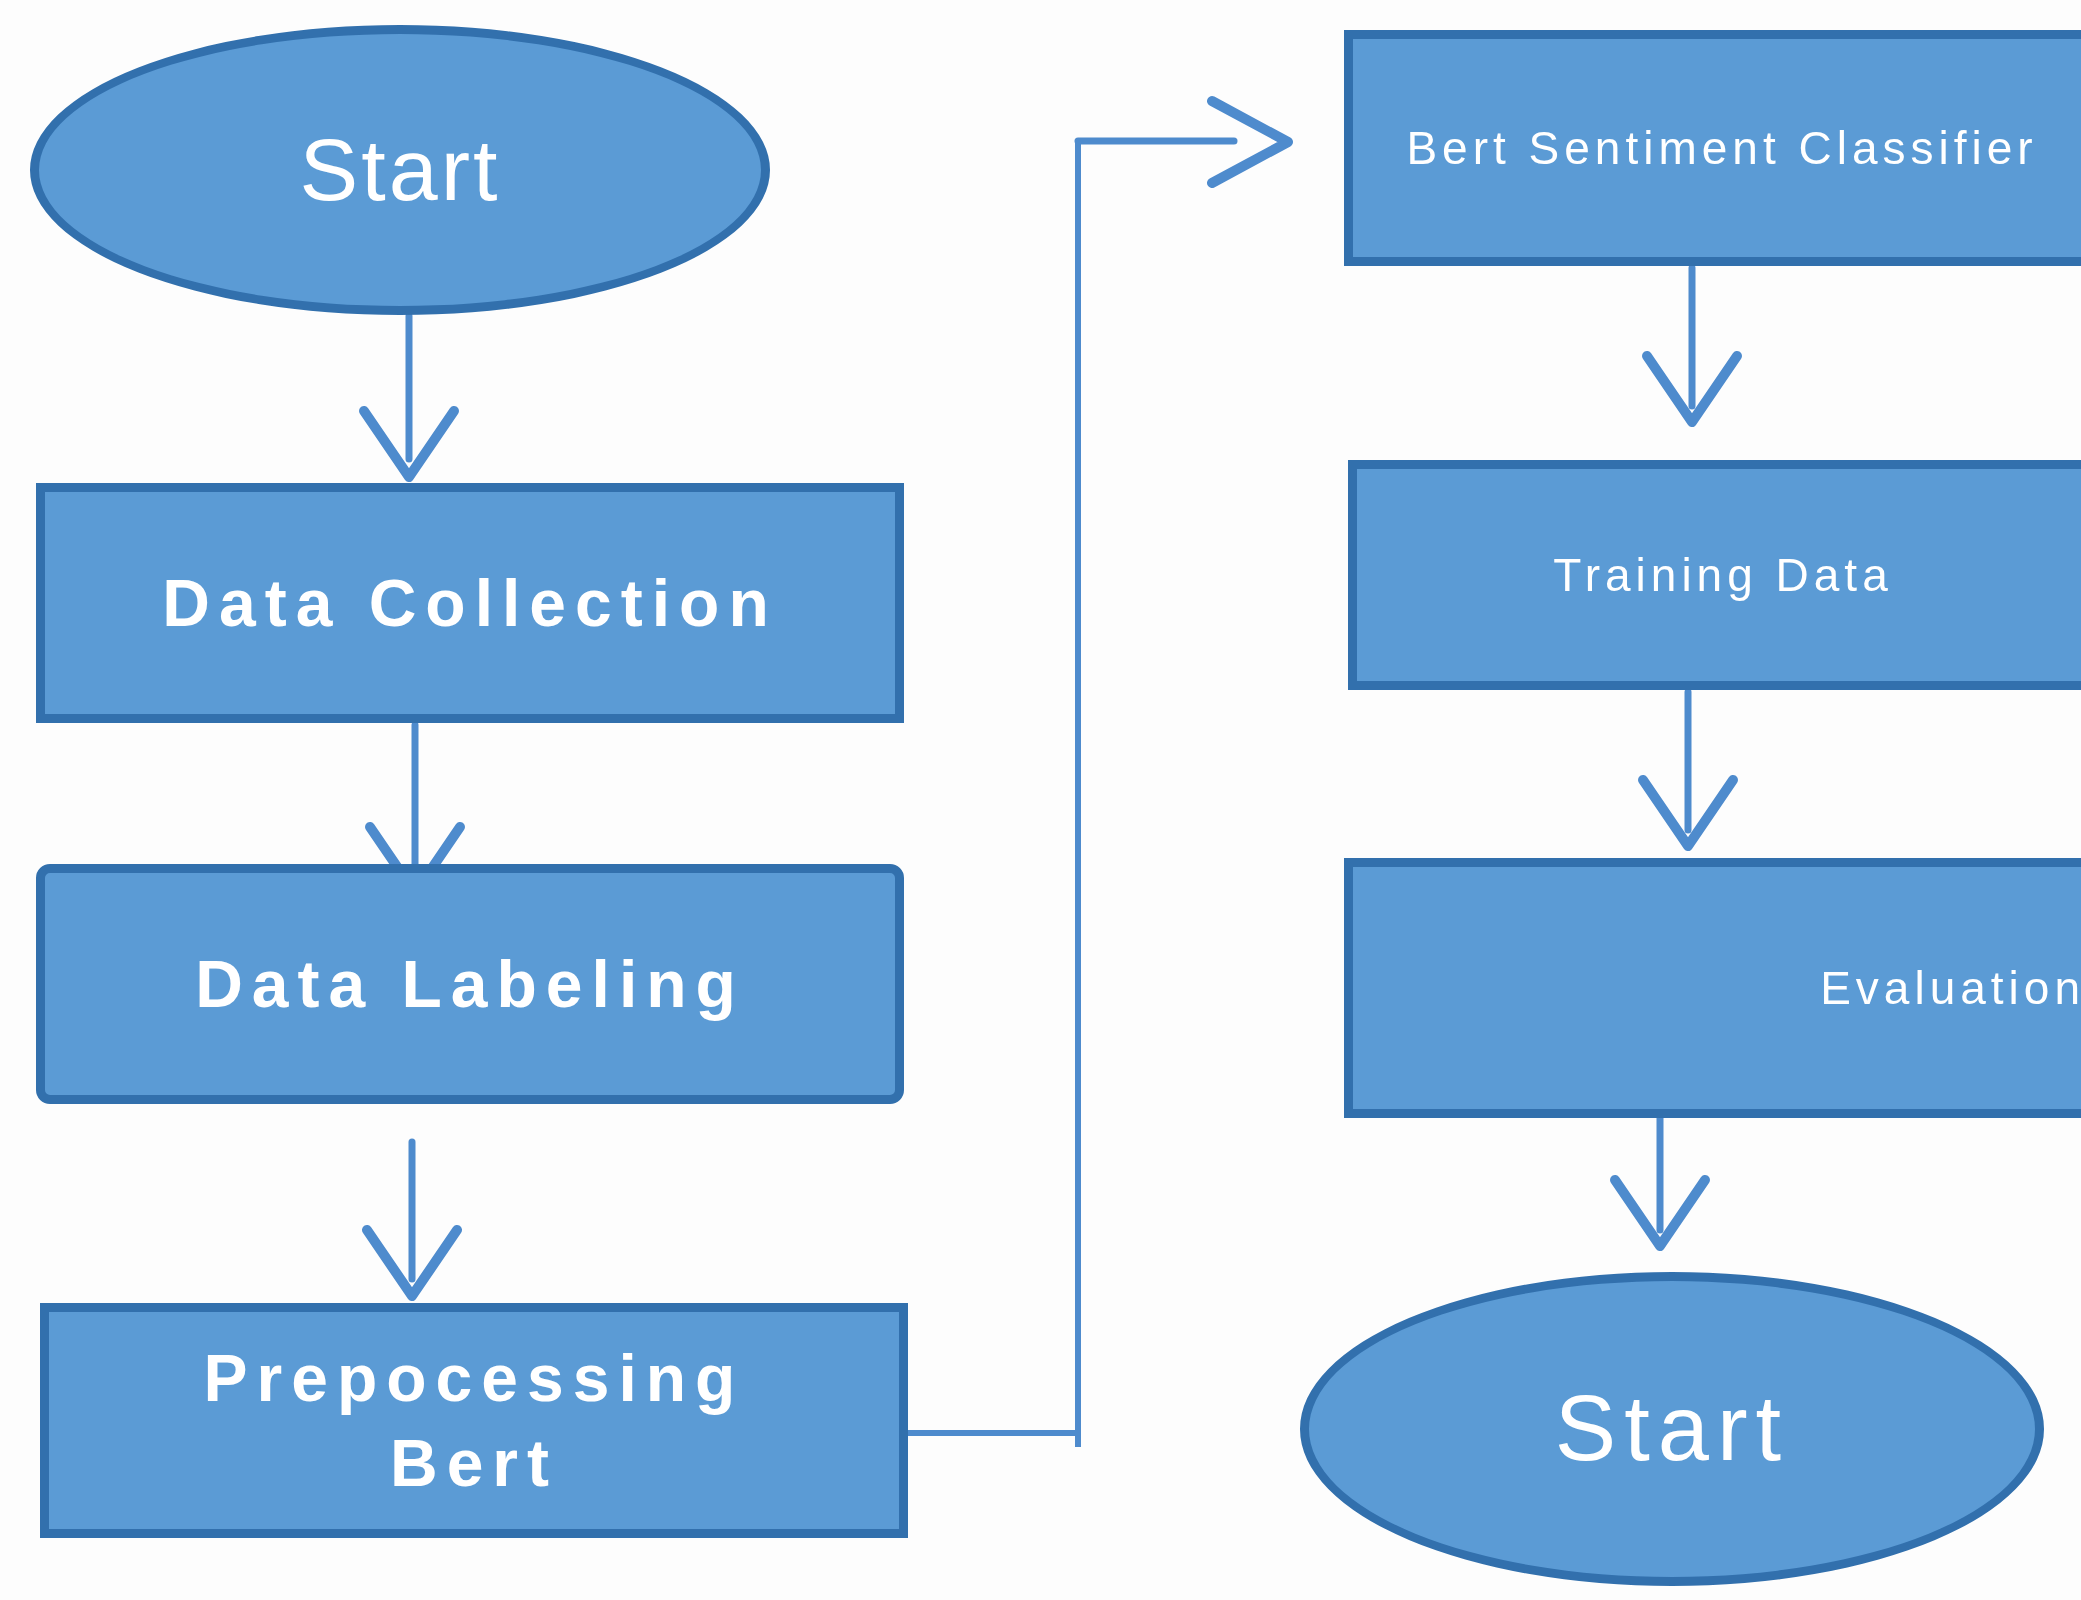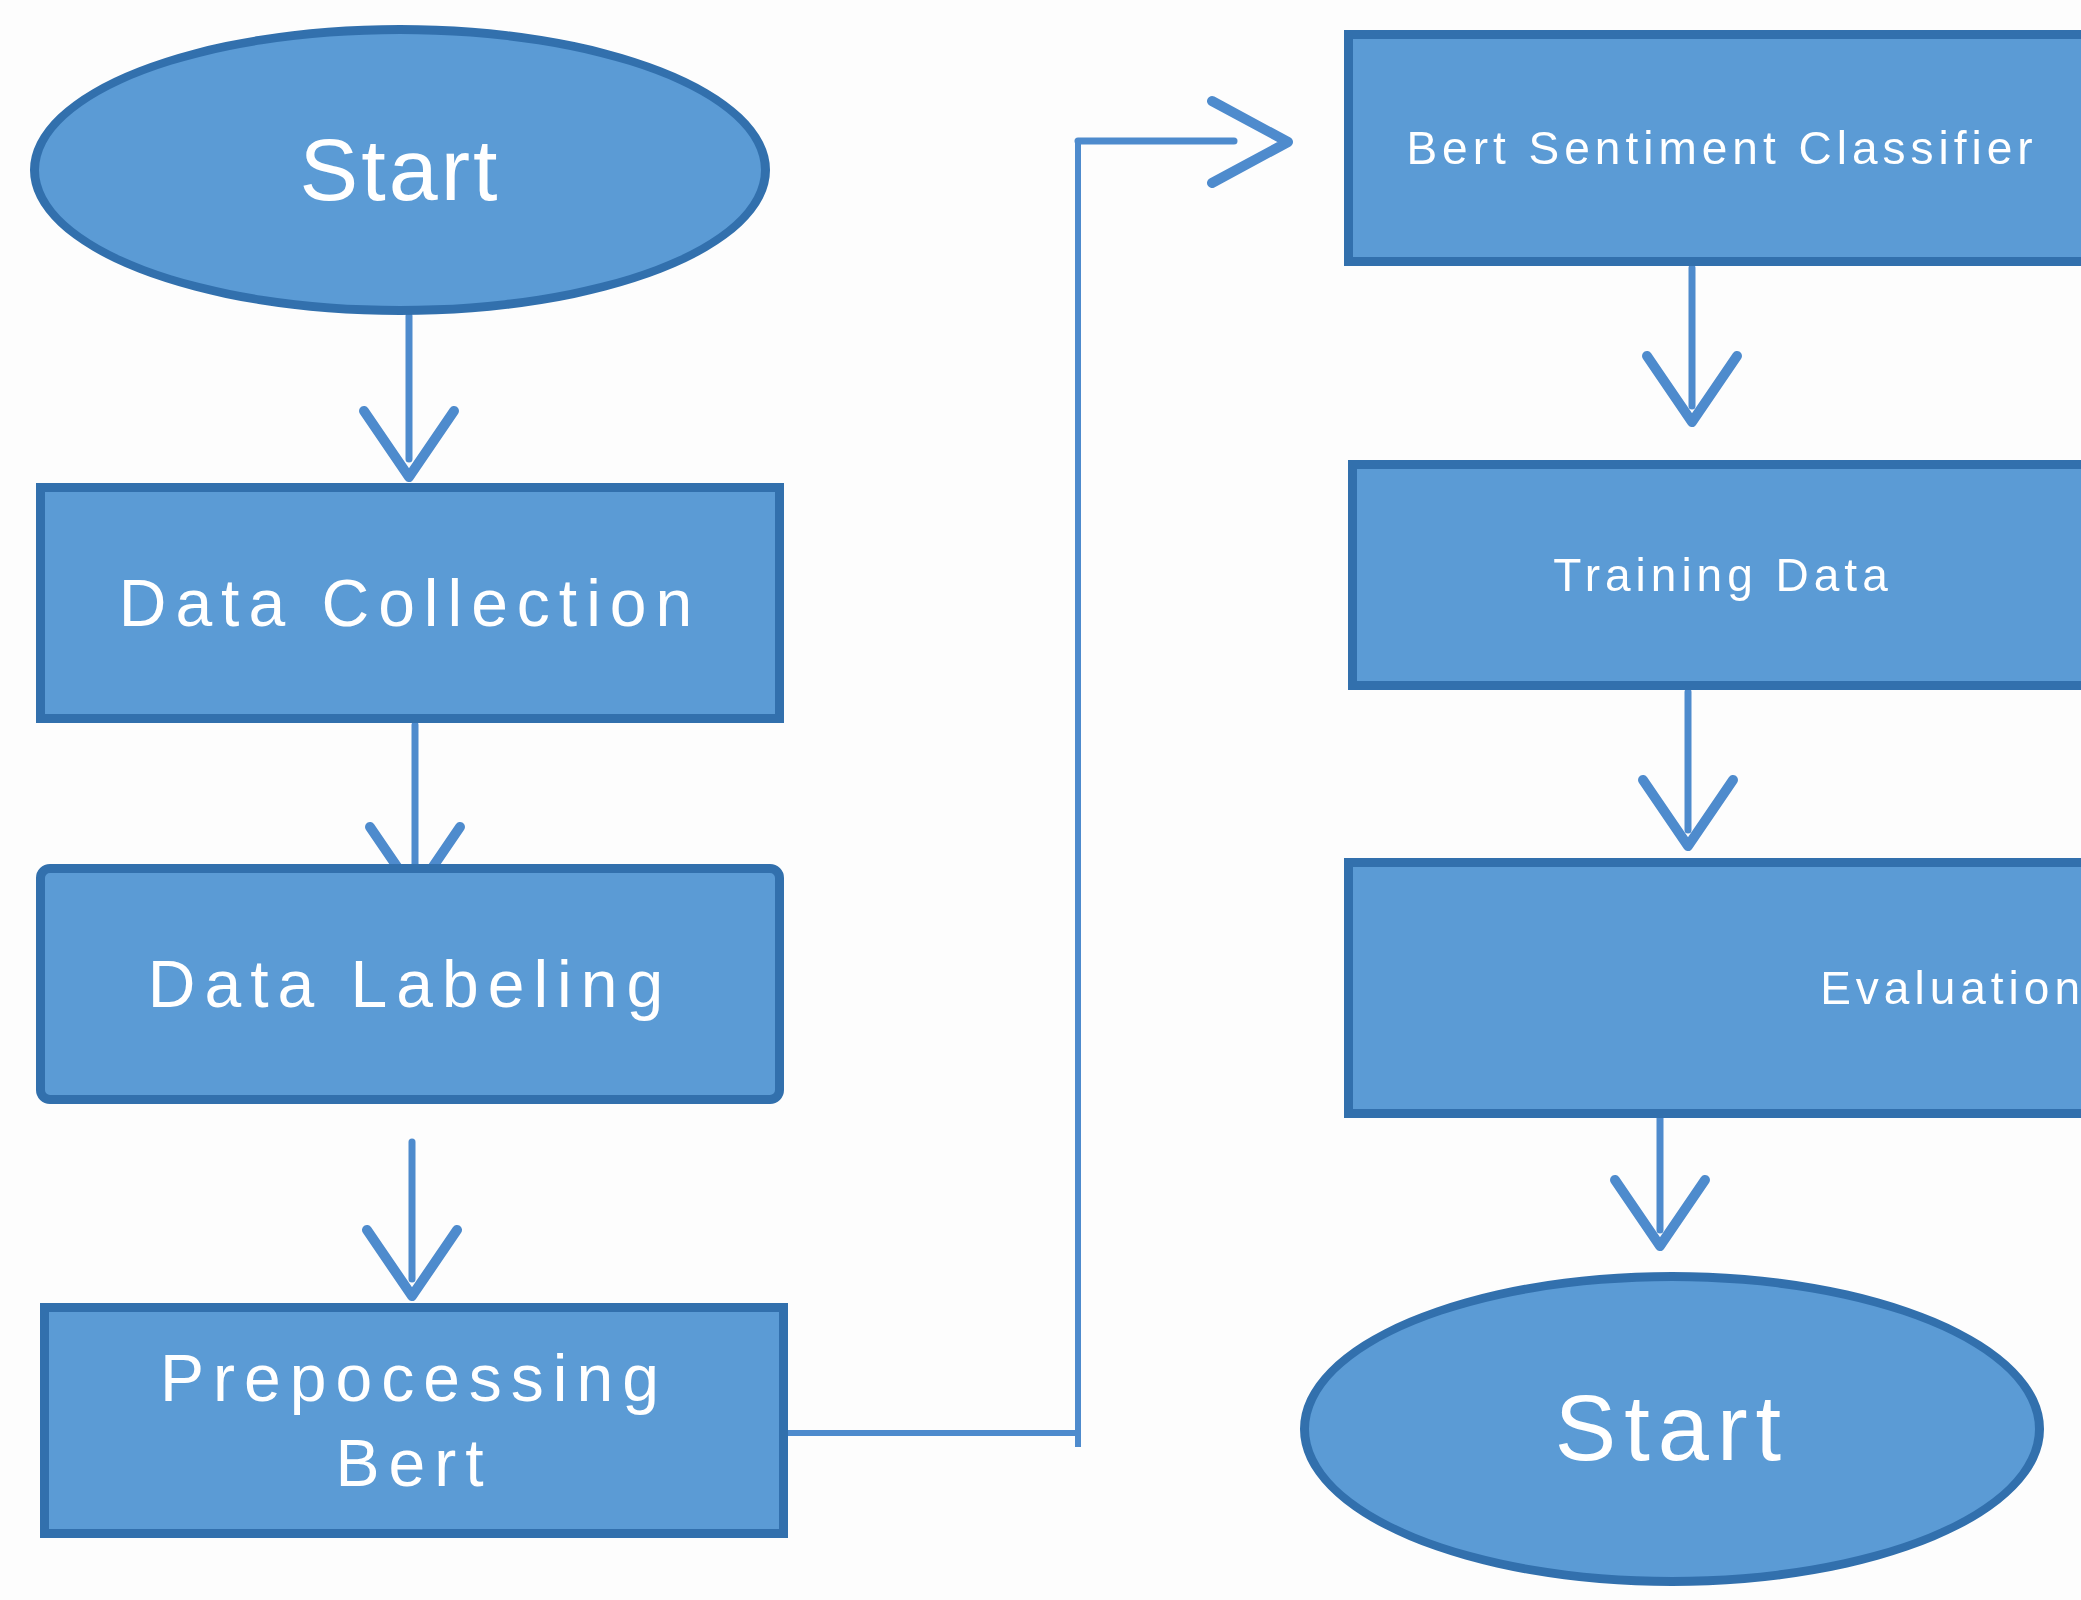--- a/index.html
+++ b/index.html
@@ -40,22 +40,22 @@
   }
   .node .label { display: block; }
   .ellipse { border-radius: 50%; }
 
   
   .n-start-top {
     left: 30px; top: 25px; width: 740px; height: 290px;
     font-size: 88px; font-weight: 400; letter-spacing: 3px;
   }
   .left-step {
-    left: 36px; width: 748px; height: 240px;
-    font-size: 66px; font-weight: 400; letter-spacing: 9px;
+    left: 36px; width: 868px; height: 240px;
+    font-size: 66px; font-weight: 700; letter-spacing: 9px;
   }
   .n-data-collection { top: 483px; }
   .n-data-labeling   { top: 864px; border-radius: 14px; }
   .n-preprocessing   { top: 1303px; left: 40px; height: 235px; }
   .n-preprocessing .label { max-width: 620px; }
 
   
   .right-step {
     left: 1296px; width: 756px; height: 236px;
     font-size: 46px; font-weight: 400; letter-spacing: 5px; margin-left: 48px;

